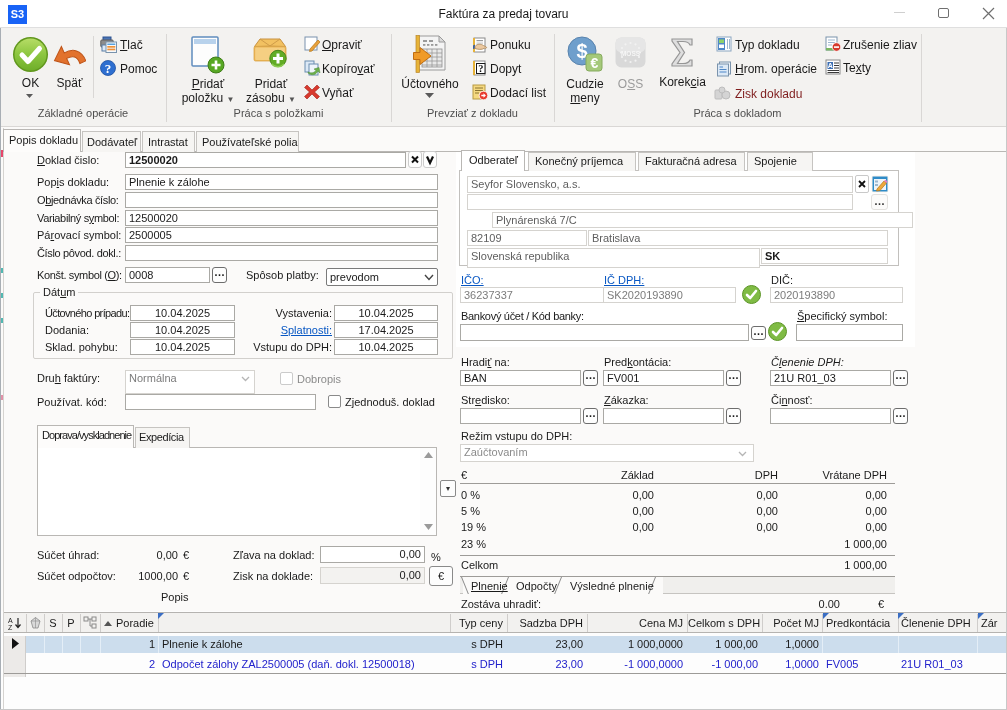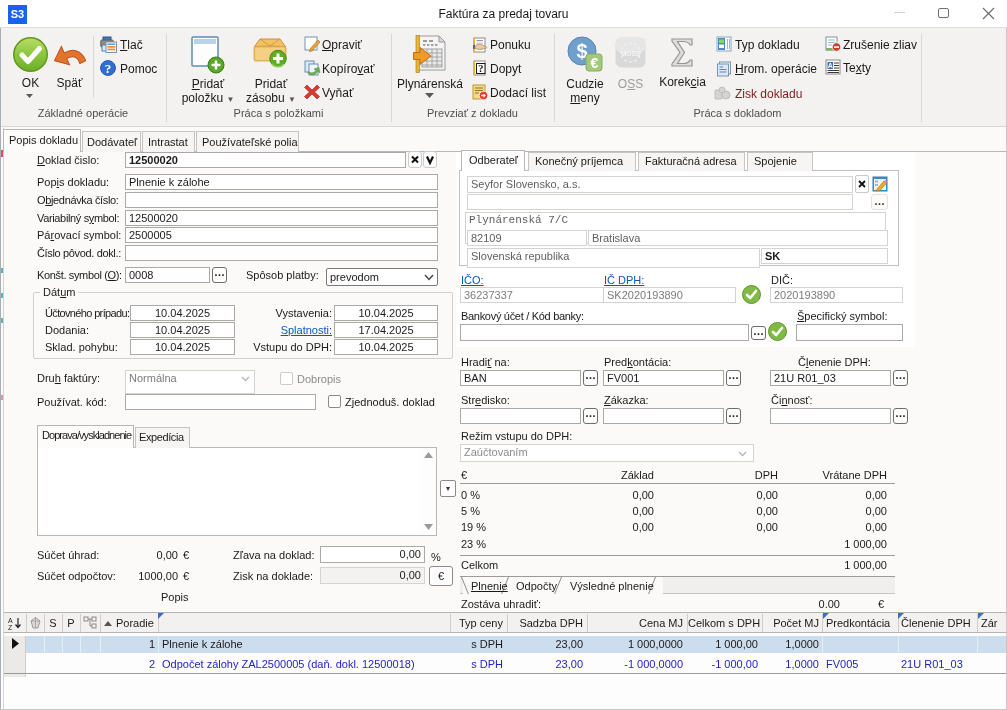--- a/index.html
+++ b/index.html
@@ -137,21 +137,21 @@
       <rect x="23" y="9" width="2.4" height="1.8"></rect>
   </g>
   <g stroke="#8f8f8f" stroke-width="0.8" fill="#e9e9e9">
     <rect x="10" y="14" width="20" height="18"></rect>
   </g>
   <g stroke="#8f8f8f" stroke-width="0.7">
     <path d="M10 18 H30 M10 22 H30 M10 26 H30 M10 30 H30 M15 14 V32 M20 14 V32 M25 14 V32"></path>
   </g>
   <path d="M1.5 17.5 L1.5 24.5 L8 24.5 L8 29.5 L19 21 L8 12.5 L8 17.5 Z" fill="#f09b28" stroke="#c06e12" stroke-width="1"></path>
 </svg>
-<div class="lbl" style="left:395px;top:77px;width:70px;text-align:center;font-size:12px;">Plynárenská</div>
+<div class="lbl" style="left:395px;top:77px;width:70px;text-align:center;font-size:12px;">Účtovného</div>
 <svg class="icon" style="left:425px;top:93px;" width="9" height="5" viewBox="0 0 9 5">
     <path d="M0 0 H9 L4.5 5 Z" fill="#5a5a5a"></path>
   </svg>
 
 <svg class="icon" style="left:472px;top:37px;" width="16" height="16" viewBox="0 0 16 16">
   <rect x="2" y="1" width="11" height="14" fill="#fff" stroke="#8a8a8a"></rect>
   <rect x="1" y="1" width="2" height="14" fill="#e7b338"></rect>
   <rect x="4.5" y="3" width="6.5" height="1.2" fill="#9a9a9a"></rect>
     <rect x="4.5" y="5.5" width="6.5" height="1.2" fill="#c9c9c9"></rect>
   <path d="M1 8.5 L3 7.5 L3 11.5 L1 12 Z" fill="#3a5f9e"></path>
@@ -378,21 +378,21 @@
   <rect x="0.5" y="0.5" width="17" height="17" rx="2" fill="#fdf4ec"></rect>
   <rect x="1.5" y="1.5" width="15" height="15" fill="#2e8bc8"></rect>
   <rect x="3" y="4" width="12" height="11" fill="#eef4f9"></rect>
   <rect x="4" y="5.5" width="3" height="2" fill="#9db7cf"></rect>
     <rect x="4" y="9" width="3" height="2" fill="#9db7cf"></rect>
   <path d="M6 14 L13 6 L15.5 8 L9 15.5 L5.5 16 Z" fill="#eda83c" stroke="#b57717" stroke-width="0.7"></path>
   <path d="M13 6 L15.5 8 L16.5 6.5 L14.5 4.8 Z" fill="#e87fc0"></path>
 </svg>
 <div class="inp" style="left:467px;top:194px;width:386px;height:16px;border-color:#d5d3cf;"></div>
 <div class="abs" style="left:871px;top:194px;width:17px;height:16px;background:#fcfbfa;border:1px solid #e3e1de;border-radius:3px;text-align:center;line-height:12px;font-weight:bold;color:#333;">…</div>
-<div class="inp" style="left:465px;top:212px;width:421px;height:32px;color:#5e5e5e;border-color:#d5d3cf;font-family:Liberation Mono, monospace;">Plynárenská 7/C</div>
+<div class="inp" style="left:492px;top:212px;width:421px;height:16px;color:#5e5e5e;border-color:#d5d3cf;">Plynárenská 7/C</div>
 <div class="inp" style="left:467px;top:230px;width:120px;height:16px;color:#5e5e5e;border-color:#d5d3cf;">82109</div>
 <div class="inp" style="left:588px;top:230px;width:300px;height:16px;color:#5e5e5e;border-color:#d5d3cf;">Bratislava</div>
 <div class="inp" style="left:467px;top:248px;width:293px;height:20px;color:#5e5e5e;border-color:#d5d3cf;">Slovenská republika</div>
 <div class="inp" style="left:761px;top:248px;width:127px;height:16px;font-weight:bold;border-color:#d5d3cf;">SK</div>
 
 <div class="lbl" style="left:461px;top:274px;"><span class="link">IČO:</span></div>
 <div class="inp-dis" style="left:460px;top:287px;width:148px;height:16px;">36237337</div>
 <div class="lbl" style="left:604px;top:274px;"><span class="link">IČ DPH:</span></div>
 <div class="inp-dis" style="left:603px;top:287px;width:133px;height:16px;">SK2020193890</div>
 <svg class="abs" style="left:742px;top:285px;" width="19" height="19" viewBox="0 0 19 19">
@@ -411,21 +411,21 @@
 </svg>
 <div class="lbl" style="left:797px;top:310px;"><u>Š</u>pecifický symbol:</div>
 <div class="inp" style="left:796px;top:324px;width:107px;height:17px;"></div>
 
 <div class="lbl" style="left:461px;top:356px;">Hradi<u>ť</u> na:</div>
 <div class="inp" style="left:460px;top:370px;width:121px;height:16px;">BAN</div>
 <div class="btn3" style="left:583px;top:370px;width:15px;height:16px;">…</div>
 <div class="lbl" style="left:604px;top:356px;">Pred<u>k</u>ontácia:</div>
 <div class="inp" style="left:603px;top:370px;width:121px;height:16px;">FV001</div>
 <div class="btn3" style="left:726px;top:370px;width:15px;height:16px;">…</div>
-<div class="lbl" style="left:798px;top:356px;">Č<u>l</u>enenie DPH:</div>
+<div class="lbl" style="left:771px;top:356px;font-style:italic;">Č<u>l</u>enenie DPH:</div>
 <div class="inp" style="left:770px;top:370px;width:121px;height:16px;">21U R01_03</div>
 <div class="btn3" style="left:893px;top:370px;width:15px;height:16px;">…</div>
 <div class="lbl" style="left:461px;top:394px;">Str<u>e</u>disko:</div>
 <div class="inp" style="left:460px;top:408px;width:121px;height:16px;"></div>
 <div class="btn3" style="left:583px;top:408px;width:15px;height:16px;">…</div>
 <div class="lbl" style="left:604px;top:394px;"><u>Z</u>ákazka:</div>
 <div class="inp" style="left:603px;top:408px;width:121px;height:16px;"></div>
 <div class="btn3" style="left:726px;top:408px;width:15px;height:16px;">…</div>
 <div class="lbl" style="left:771px;top:394px;">Či<u>n</u>nosť:</div>
 <div class="inp" style="left:770px;top:408px;width:121px;height:16px;"></div>

